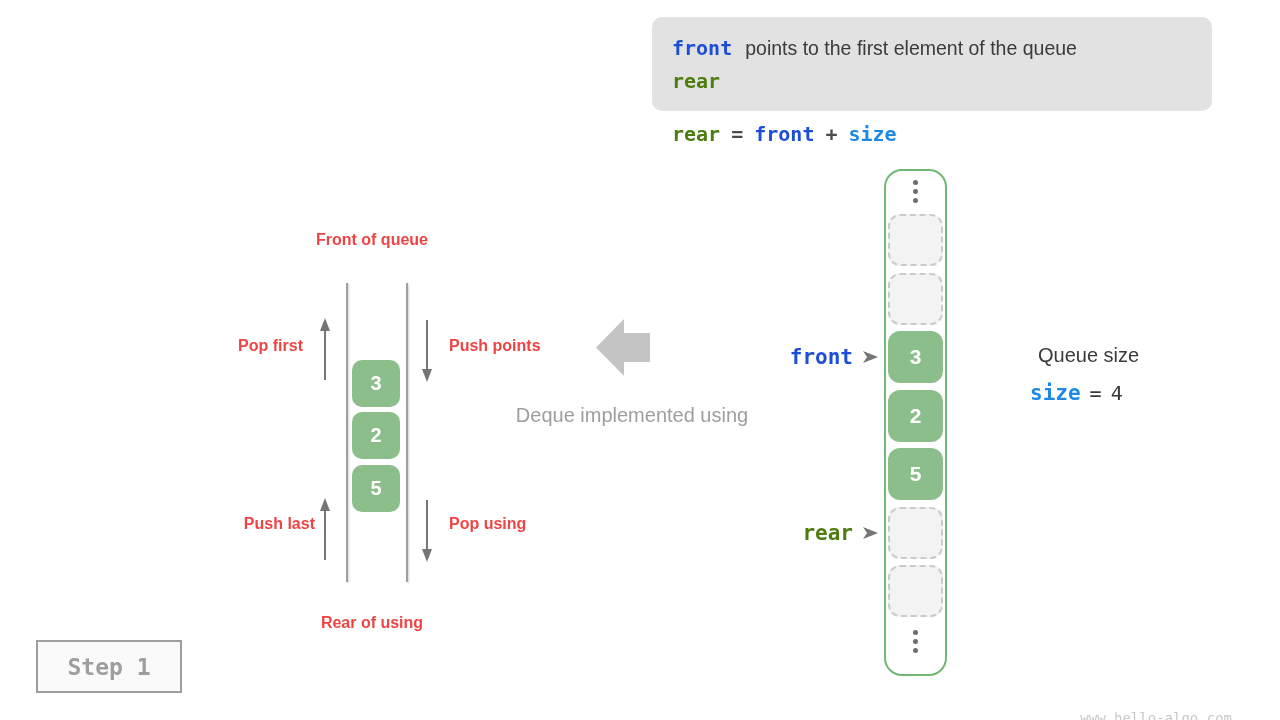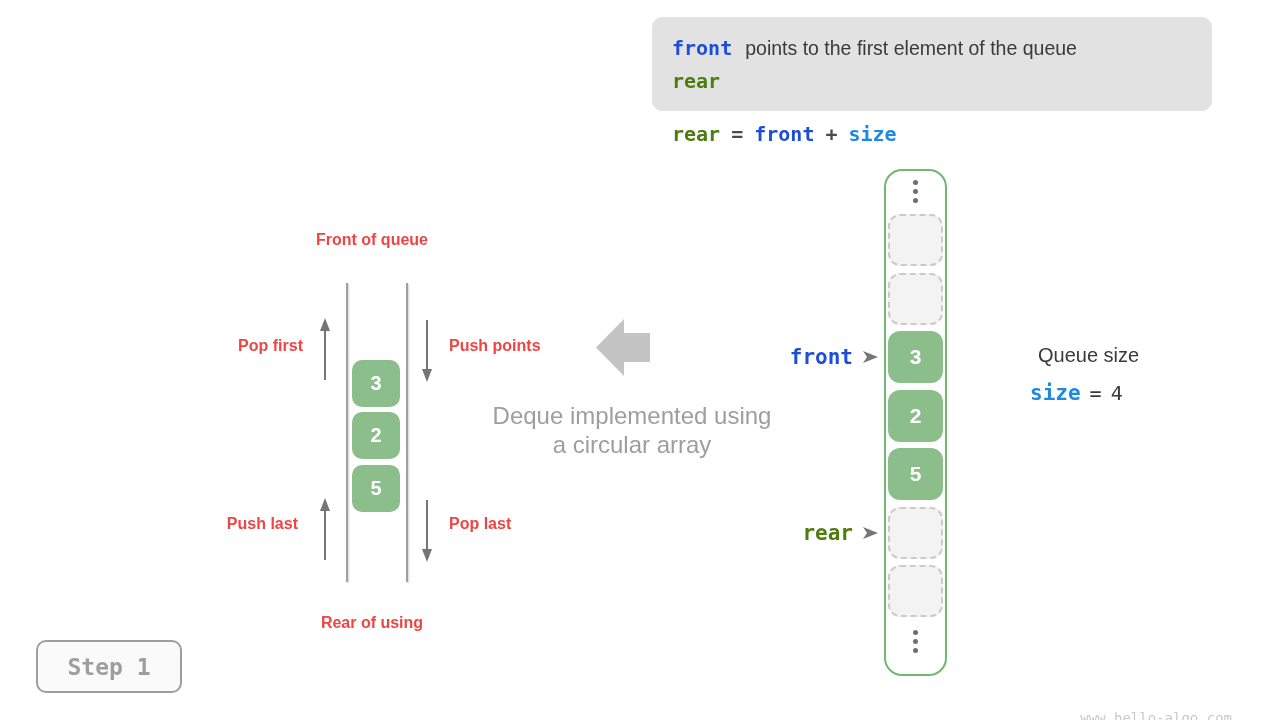--- a/index.html
+++ b/index.html
@@ -36,21 +36,21 @@
 
   .lq-cell {
     left: 352px; width: 48px; height: 47px; border-radius: 10px;
     background: #8cbe8c; color: #ffffff; font-weight: bold; font-size: 20px;
     display: flex; align-items: center; justify-content: center;
   }
 
   
   .caption {
     left: 457px; top: 401px; width: 350px; text-align: center;
-    color: #9e9e9e; font-size: 24px; line-height: 29px;
+    color: #9e9e9e; font-size: 20px; line-height: 29px;
   }
 
   
   .array-col {
     left: 884px; top: 169px; width: 63px; height: 507px;
     border: 2.5px solid #70b873; border-radius: 18px; background: #ffffff;
   }
   .arr-cell { position: absolute; left: 888px; width: 55px; height: 52px; border-radius: 12px; }
   .arr-empty { border: 2px dashed #cbcbcb; background: #f3f3f3; }
   .arr-value {
@@ -68,21 +68,21 @@
 
   
   .qsize-title { left: 1030px; top: 344px; font-size: 20px; color: #3a3a3a; margin-left: 8px; }
   .qsize-row { left: 1030px; top: 381px; display: flex; align-items: baseline; gap: 9px; }
   .qsize-kw { font-family: "DejaVu Sans Mono", monospace; font-weight: bold; font-size: 21px; color: #1e88e5; }
   .qsize-val { font-family: "DejaVu Sans Mono", monospace; font-size: 20px; color: #3a3a3a; }
 
   
   .step-badge {
     left: 36px; top: 640px; width: 146px; height: 53px;
-    background: #fafafa; border: 2px solid #9e9e9e; border-radius: 10px;
+    background: #fafafa; border: 2px solid #9e9e9e; border-radius: 0;
     display: flex; align-items: center; justify-content: center;
     font-family: "DejaVu Sans Mono", monospace; font-weight: bold;
     font-size: 23px; color: #9e9e9e;
   }
 
   
   .watermark {
     left: 1032px; top: 678px; width: 200px; text-align: right;
     font-family: "DejaVu Sans Mono", monospace; font-size: 14px; color: #c9c9c9; margin-top: 32px;
   }
@@ -122,40 +122,39 @@
   <line x1="8" y1="64" x2="8" y2="12" stroke="#757575" stroke-width="2"></line>
   <polygon points="8,2 3,15 13,15" fill="#757575"></polygon>
 </svg>
 
 <svg class="abs" style="left:419px; top:318px;" width="16" height="66">
   <line x1="8" y1="2" x2="8" y2="54" stroke="#757575" stroke-width="2"></line>
   <polygon points="8,64 3,51 13,51" fill="#757575"></polygon>
 </svg>
 <div class="abs diagram-label" style="left:449px; top:337px;">Push points</div>
 
-<div class="abs diagram-label" style="left:145px; top:515px; width:153px; text-align:right;">Push last</div>
+<div class="abs diagram-label" style="left:162px; top:515px; width:153px; text-align:right;">Push last</div>
 <svg class="abs" style="left:317px; top:496px;" width="16" height="66">
   <line x1="8" y1="64" x2="8" y2="12" stroke="#757575" stroke-width="2"></line>
   <polygon points="8,2 3,15 13,15" fill="#757575"></polygon>
 </svg>
 
 <svg class="abs" style="left:419px; top:498px;" width="16" height="66">
   <line x1="8" y1="2" x2="8" y2="54" stroke="#757575" stroke-width="2"></line>
   <polygon points="8,64 3,51 13,51" fill="#757575"></polygon>
 </svg>
-<div class="abs diagram-label" style="left:449px; top:515px;">Pop last</div>
+<div class="abs diagram-label" style="left:449px; top:515px;">Pop using</div>
 
 <div class="abs diagram-label lbl-center" style="left:247px; top:614px; width:250px;">Rear of using</div>
 
 <svg class="abs" style="left:596px; top:319px;" width="54" height="57">
   <polygon points="0,28.5 28,0 28,14 54,14 54,43 28,43 28,57" fill="#c4c4c4"></polygon>
 </svg>
 <div class="abs caption">
   <div>Deque implemented using</div>
-  <div>a circular array</div>
 </div>
 
 <div class="abs array-col"></div>
 
 <div class="abs ellipsis" style="top:180px;">
   <div class="dot"></div>
     <div class="dot"></div>
     <div class="dot"></div>
 </div>
 

